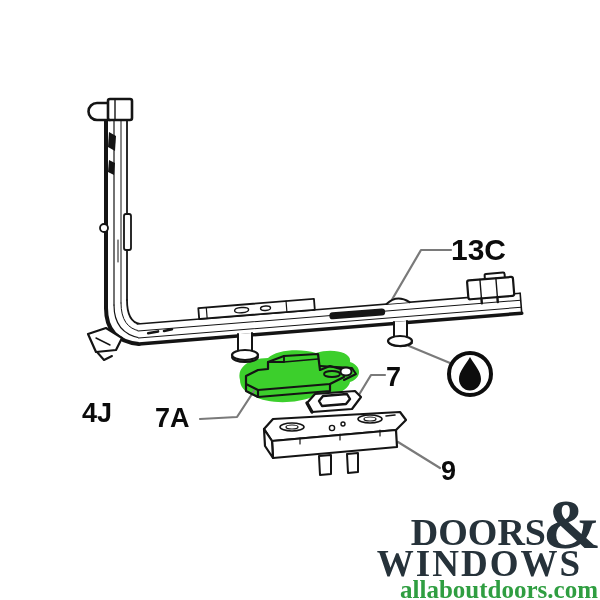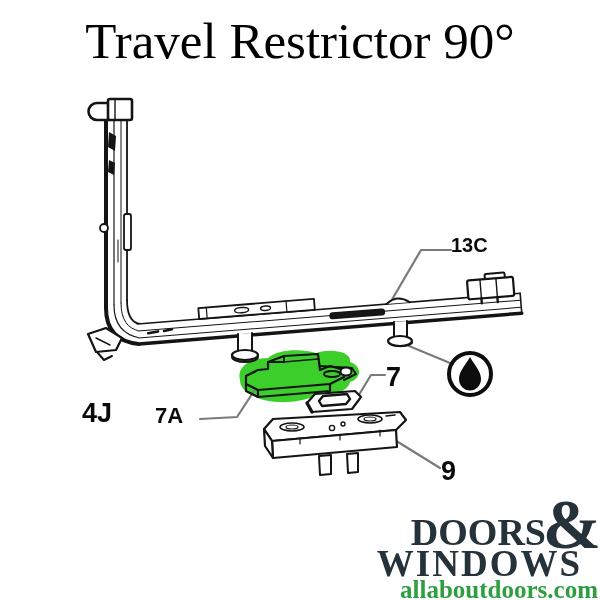--- a/index.html
+++ b/index.html
@@ -8,23 +8,23 @@
   .stage{position:absolute;inset:0;width:600px;height:600px;}
 
   .title{position:absolute;left:0;top:12px;width:600px;text-align:center;
          font-family:"Liberation Serif",serif;font-size:51px;font-weight:400;
          color:#000;letter-spacing:0px;white-space:nowrap;}
 
   svg.diagram{position:absolute;left:0;top:0;}
 
   .plabel{position:absolute;font-family:"Liberation Sans",sans-serif;
           font-weight:bold;color:#0b0b0b;line-height:1;white-space:nowrap;}
-  #lbl-13c{left:451px;top:235px;font-size:20px;}
+  #lbl-13c{left:451px;top:235px;font-size:30px;}
   #lbl-4j {left:82px; top:371px;font-size:27px;margin-top:29px;}
-  #lbl-7a {left:155px;top:405px;font-size:22px;}
+  #lbl-7a {left:155px;top:405px;font-size:27px;}
   #lbl-7  {left:386px;top:364px;font-size:27px;}
   #lbl-11 {left:441px;top:458px;font-size:27px;}
 
   .logo{position:absolute;left:383px;top:500px;width:215px;height:100px;
         font-family:"Liberation Serif",serif;}
   .logo .top{position:absolute;right:47px;top:6px;font-size:19px;letter-spacing:2px;
              white-space:nowrap;}
   .logo .amp{position:absolute;right:-3px;top:-10px;font-size:70px;font-weight:bold;
              line-height:1;}
   .logo .doors{position:absolute;right:52px;top:13px;font-size:38px;font-weight:bold;
@@ -32,21 +32,20 @@
   .logo .windows{position:absolute;right:16px;top:45px;font-size:37px;font-weight:bold;
              letter-spacing:2px;line-height:1;white-space:nowrap;text-align:right;}
   .logo .site{position:absolute;right:0px;top:77px;font-size:25px;font-weight:bold;
              line-height:1;white-space:nowrap;}
 </style>
 </head>
 <body>
 
 <div class="stage">
 
-  <div class="title">Travel Restrictor 90°</div>
 
   <svg class="diagram" width="600" height="600" viewBox="0 0 600 600" stroke-linecap="round" stroke-linejoin="round">
 
     <path d="M240,380 C236,366 252,358 268,358 C276,350 300,348 316,353
              C332,348 352,352 350,362 C362,366 362,378 350,382
              C348,392 330,398 312,397 C296,404 266,404 254,396
              C244,392 240,386 240,380 Z" fill="#3ccf2c"></path>
 
     <g fill="none" stroke="#7a7a7a" stroke-width="2.2">
       <polyline points="390,303 421,250 451,250"></polyline>

